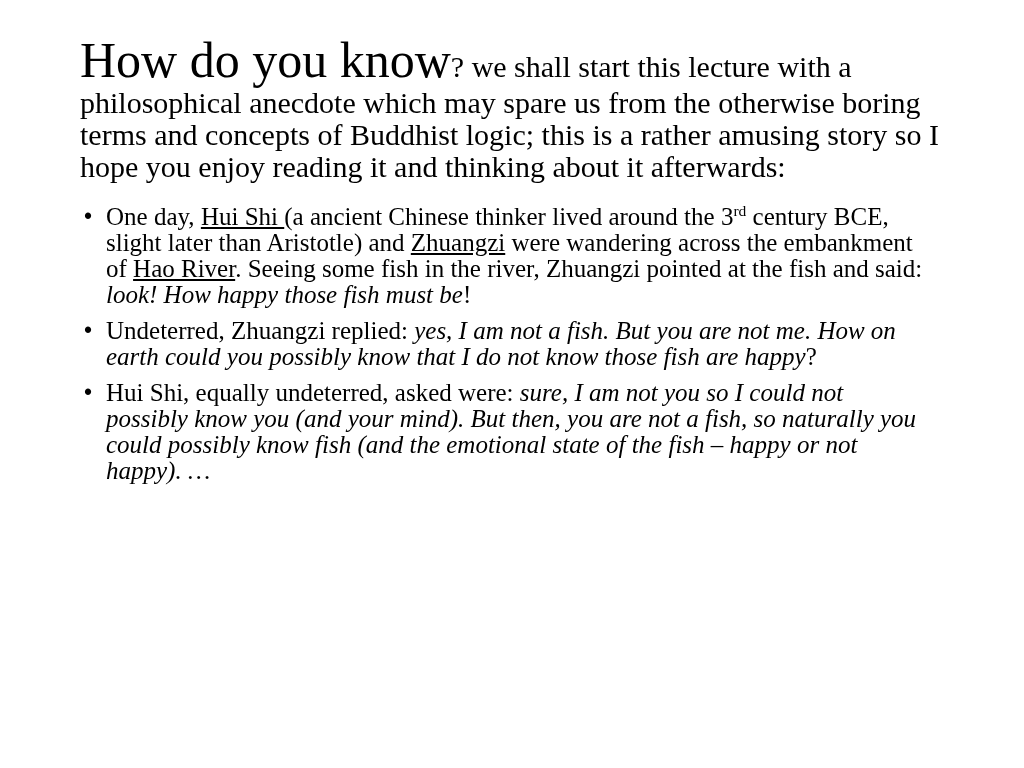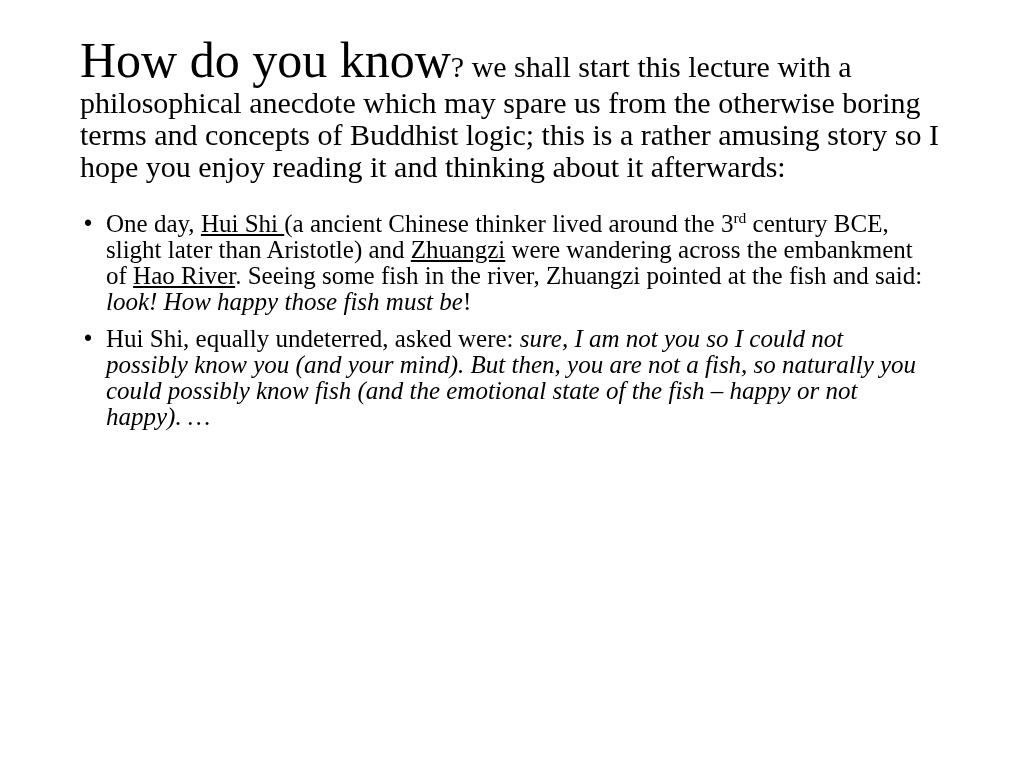--- a/index.html
+++ b/index.html
@@ -37,21 +37,21 @@
     width: 844px;
     margin: 0;
     padding: 0;
     list-style: none;
     font-size: 25px;
     line-height: 1.04;
   }
   .bullet {
     position: relative;
     padding-left: 22px;
-    margin: 11px 0 10px 0;
+    margin: 4px 0 10px 0;
   }
   .bullet::before {
     content: "\2022";
     position: absolute;
     left: 0;
     top: 1px;
     font-size: 23px;
     font-family: "Liberation Sans", sans-serif;
   }
   .seg-italic { font-style: italic; }
@@ -62,15 +62,16 @@
     vertical-align: super;
   }
 </style>
 </head>
 <body>
 
 <div class="slide">
   <div class="title-block"><span class="title-large">How do you know</span><span class="title-small">? we shall start this lecture with a philosophical anecdote which may spare us from the otherwise boring terms and concepts of Buddhist logic; this is a rather amusing story so I hope you enjoy reading it and thinking about it afterwards:</span></div>
   <ul class="bullet-list">
       <li class="bullet"><span>One day, </span><span class="seg-underline">Hui Shi </span><span>(a ancient Chinese thinker lived around the 3</span><sup>rd</sup><span> century BCE, slight later than Aristotle) and </span><span class="seg-underline">Zhuangzi</span><span> were wandering across the embankment of </span><span class="seg-underline">Hao River</span><span>. Seeing some fish in the river, Zhuangzi pointed at the fish and said: </span><span class="seg-italic">look! How happy those fish must be</span><span>!</span></li>
+      <li class="bullet"><span>Undeterred, Zhuangzi replied: </span><span class="seg-italic">yes, I am not a fish. But you are not me. How on earth could you possibly know that I do not know those fish are happy</span><span>?</span></li>
       <li class="bullet"><span>Hui Shi, equally undeterred, asked were: </span><span class="seg-italic">sure, I am not you so I could not possibly know you (and your mind). But then, you are not a fish, so naturally you could possibly know fish (and the emotional state of the fish – happy or not happy). …</span></li>
     </ul>
 </div>
 
 </body></html>

